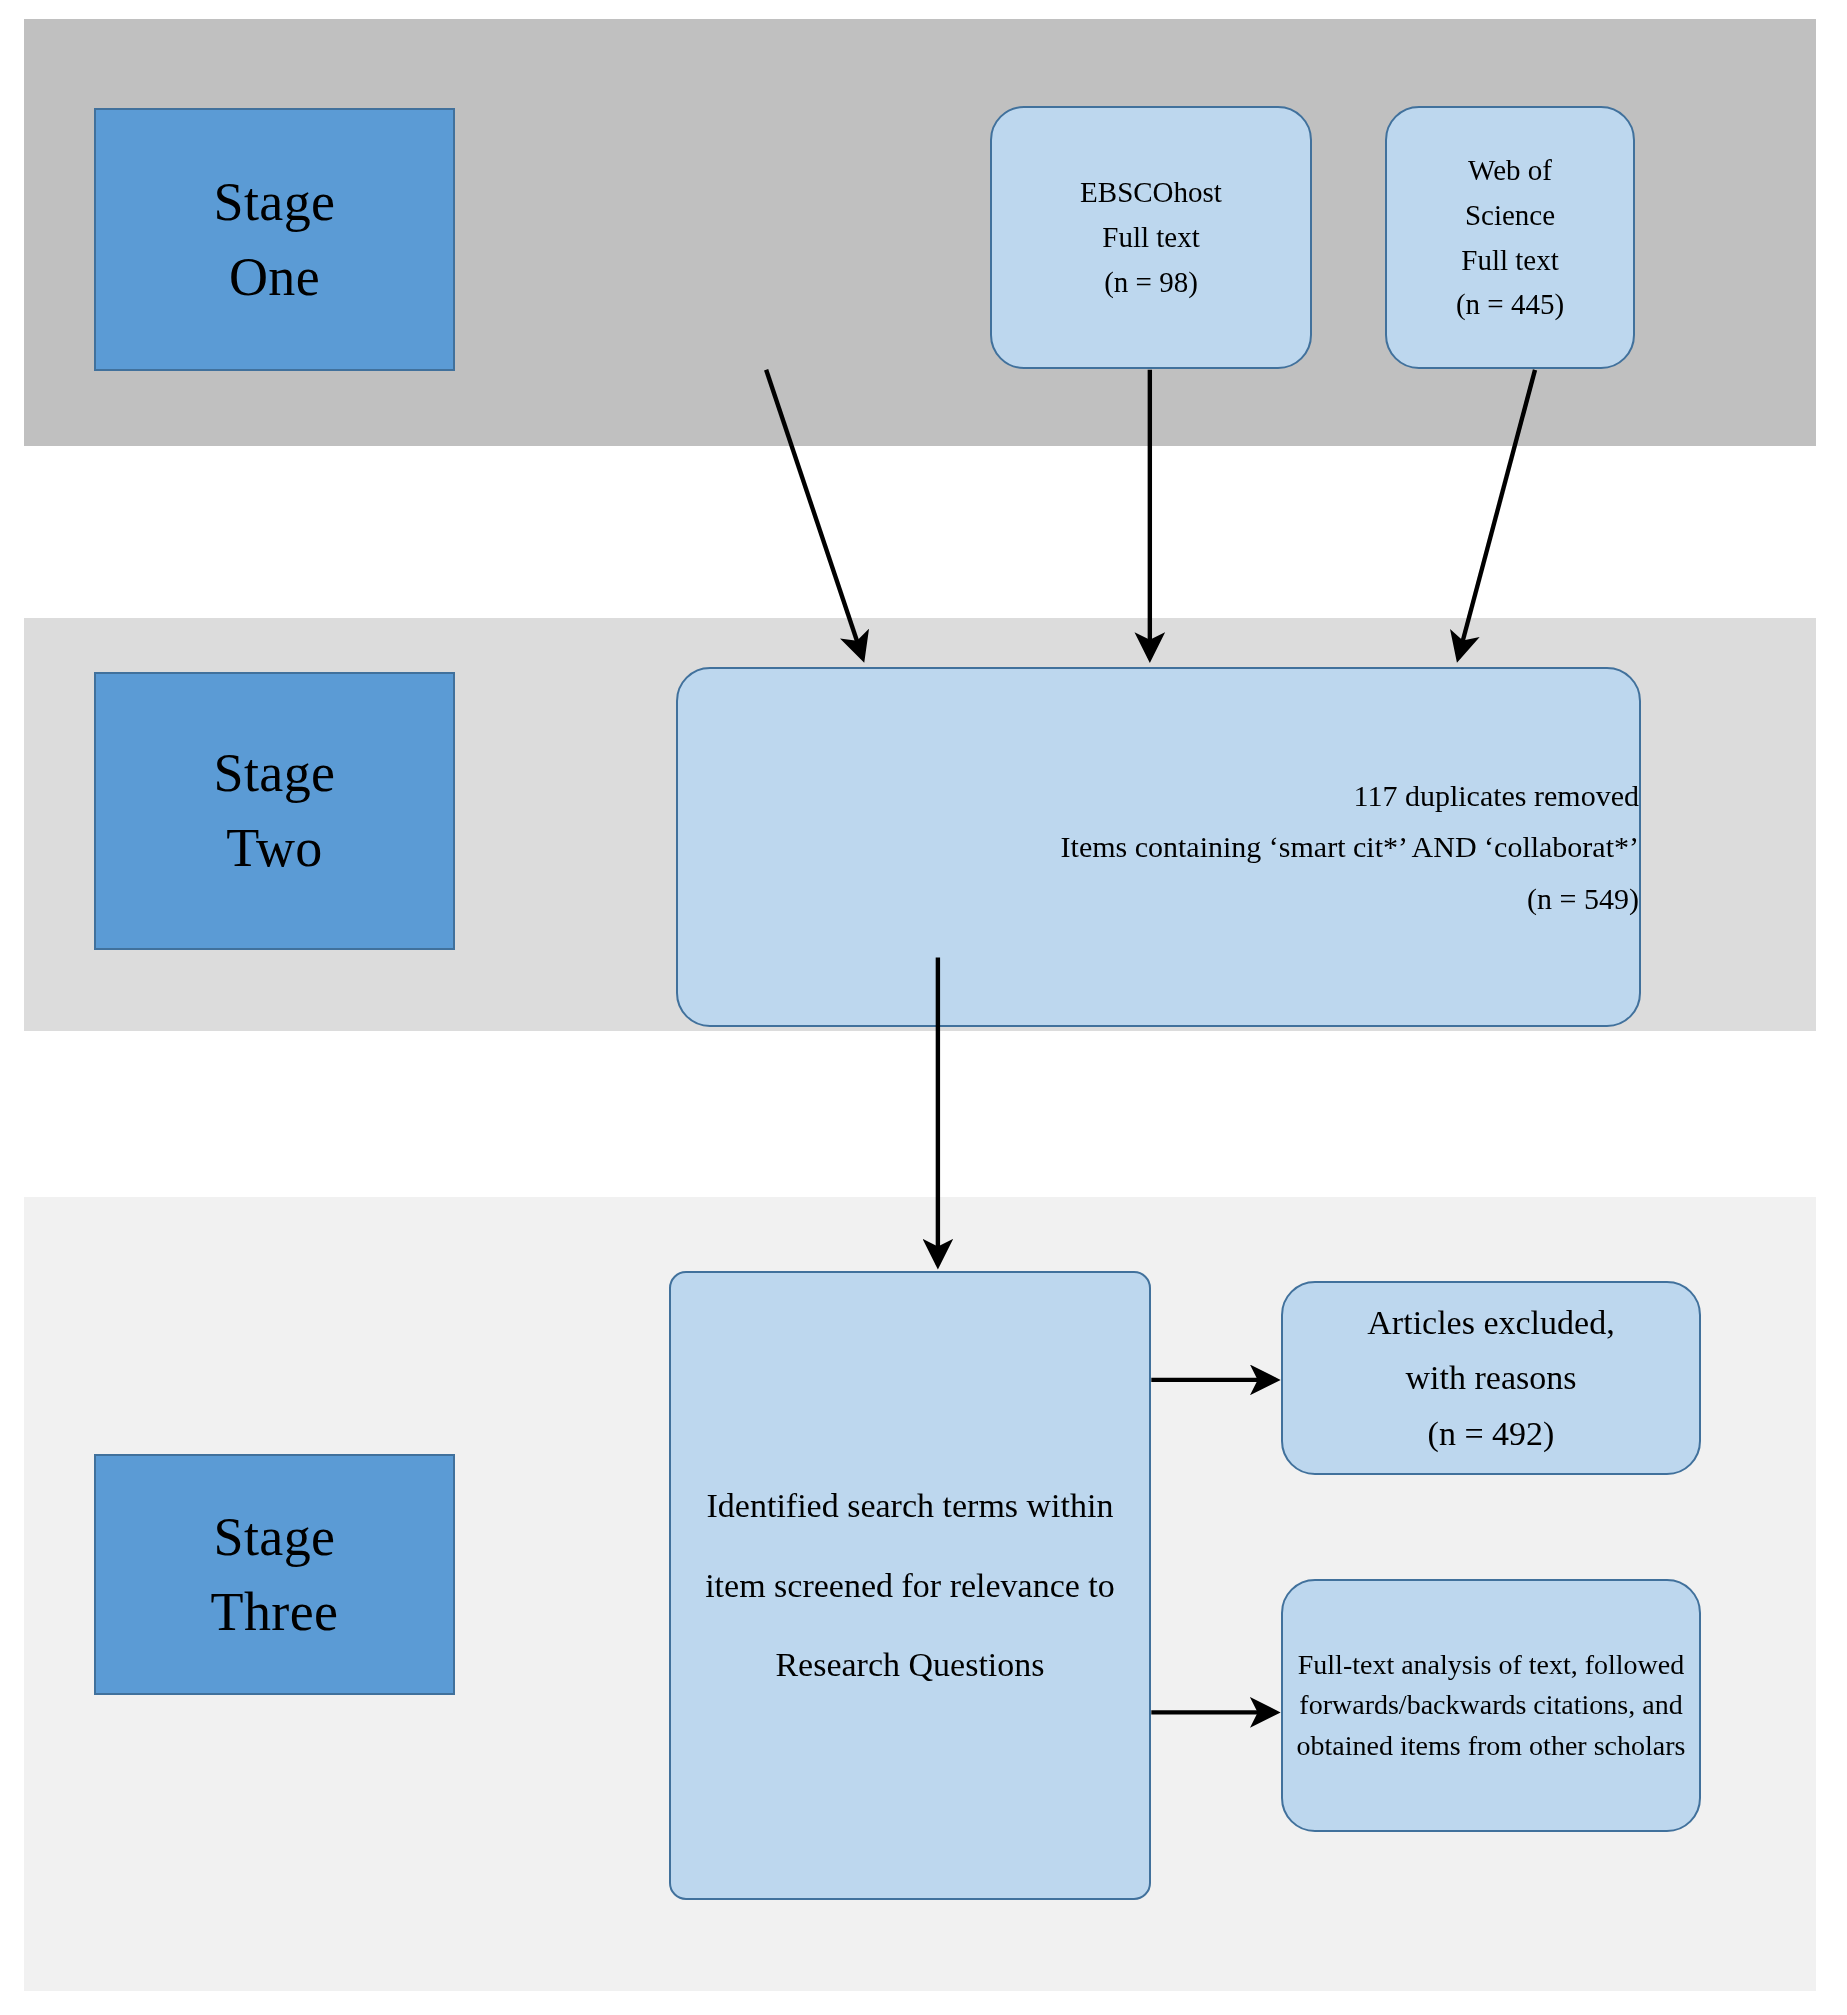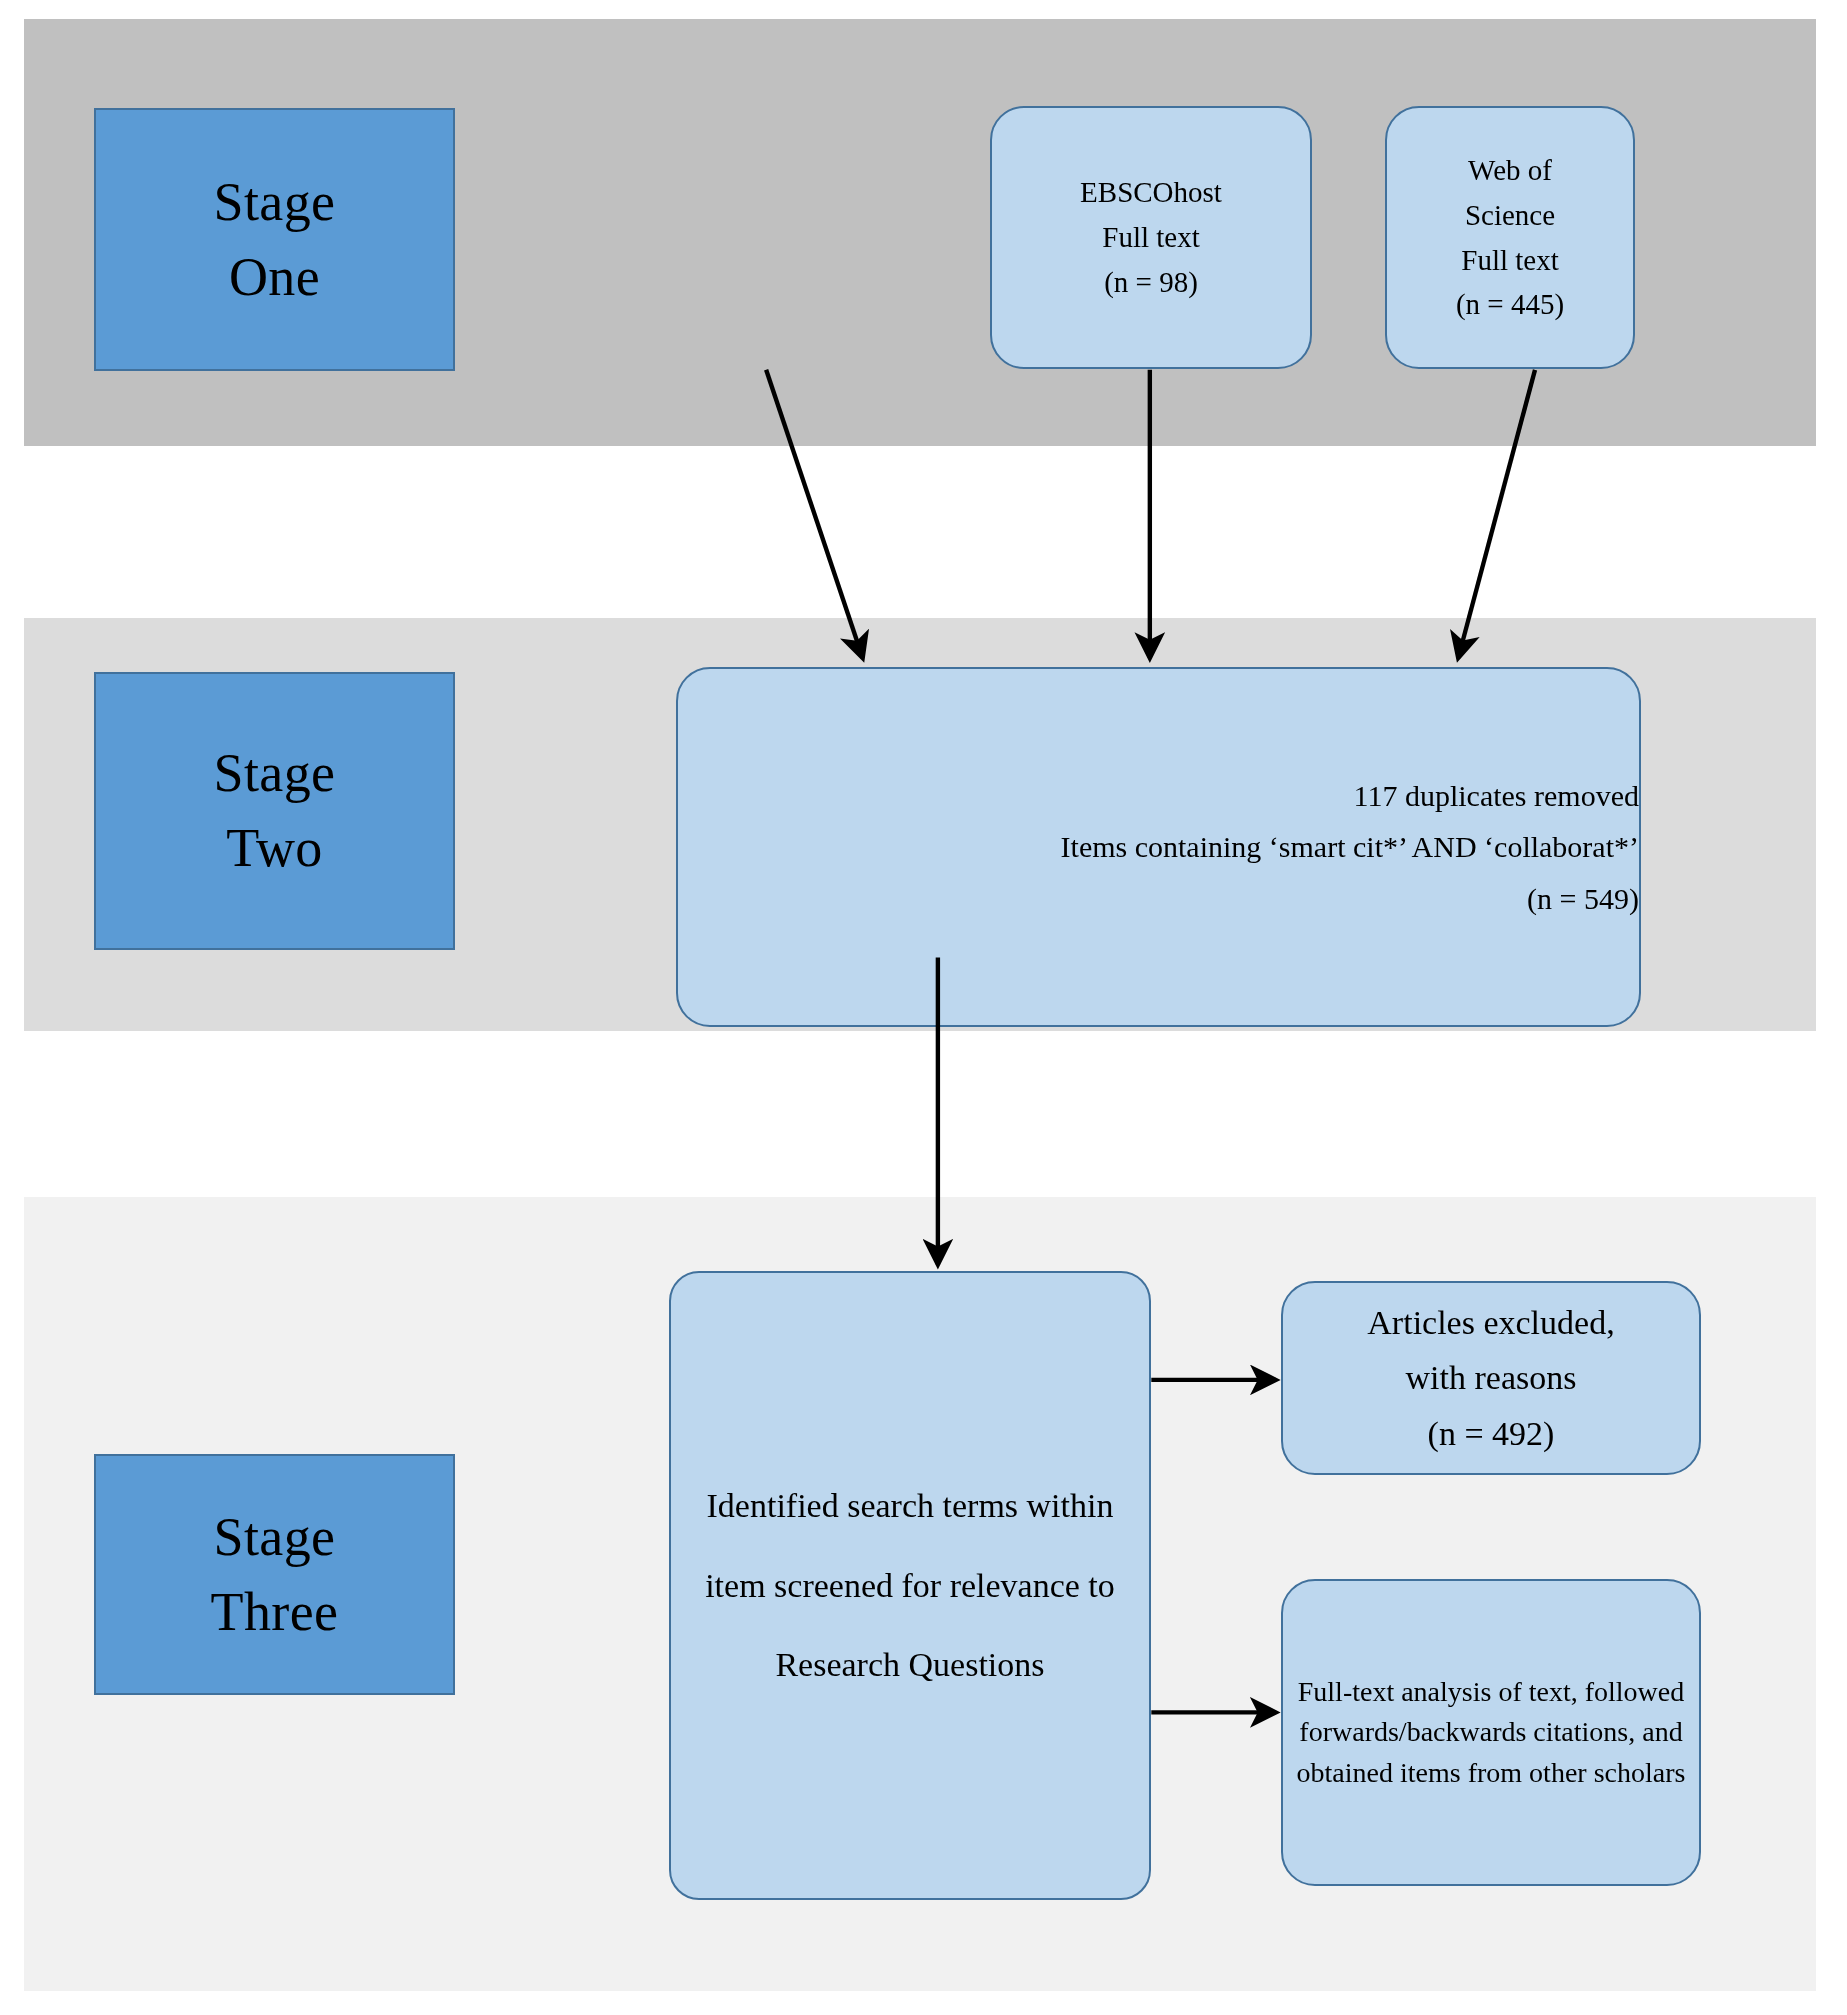--- a/index.html
+++ b/index.html
@@ -77,28 +77,28 @@
     padding: 0 0 0 39px;
     line-height: 1.72;
     font-size: 30px;
   }
 
   
   #node-screened {
     left: 669px; top: 1271px; width: 482px; height: 629px;
     font-size: 34px;
     line-height: 2.35;
-    border-radius: 30px;
+    border-radius: 17px;
   }
   #node-excluded {
     left: 1281px; top: 1281px; width: 420px; height: 194px;
     font-size: 34px; line-height: 1.62;
   }
   #node-fulltext {
-    left: 1281px; top: 1579px; width: 420px; height: 307px;
+    left: 1281px; top: 1579px; width: 420px; height: 253px;
     font-size: 28px; line-height: 1.44;
   }
 
   
   #arrows {
     position: absolute;
     left: 0; top: 0;
     width: 1848px; height: 2015px;
     pointer-events: none;
   }

